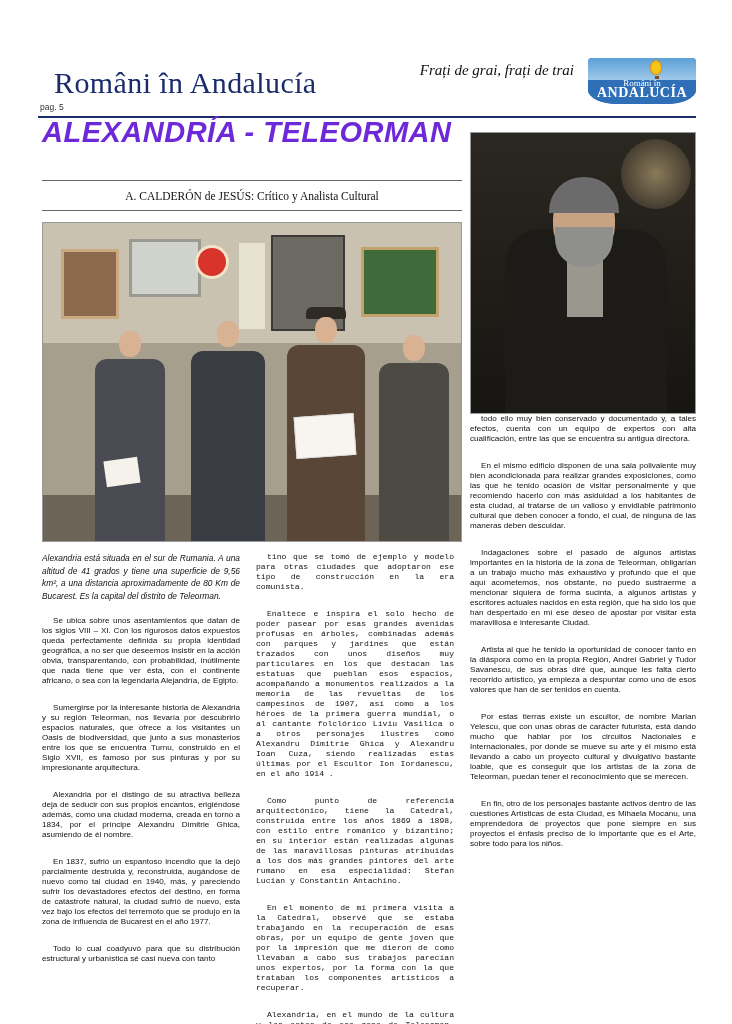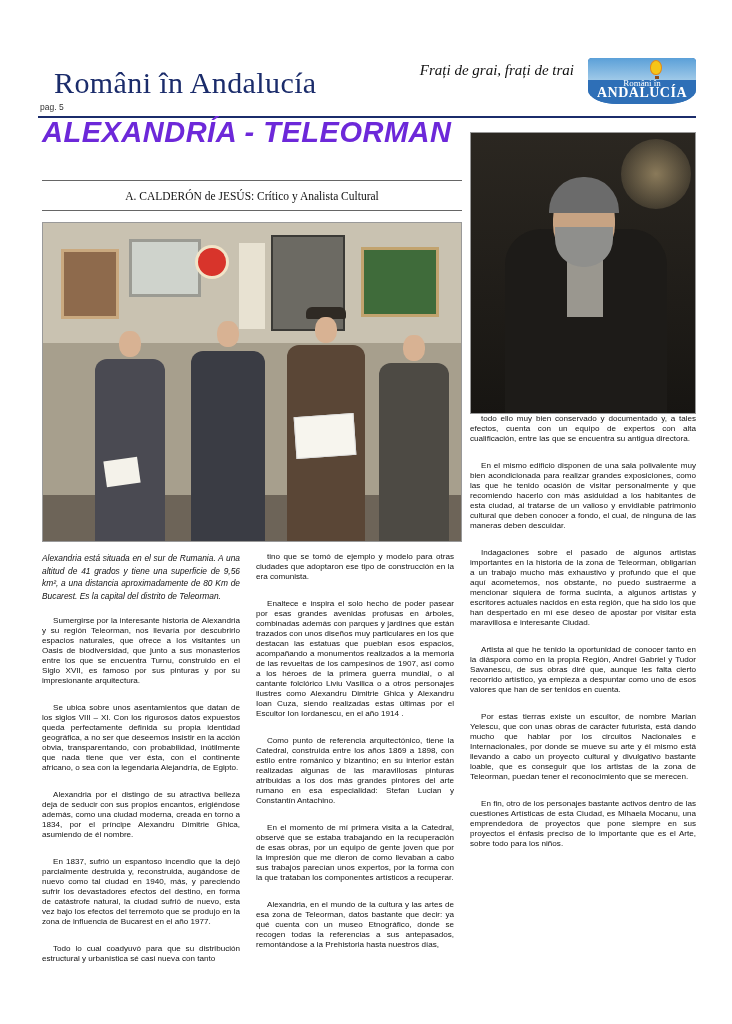--- a/index.html
+++ b/index.html
@@ -216,21 +216,21 @@
     position: absolute;
     font-family: "Liberation Sans", sans-serif;
     font-size: 8.1px;
     line-height: 10px;
     text-align: justify;
     color: #111;
   }
   .col p { margin: 0 0 0 0; text-indent: 11px; }
   .col p + p { margin-top: 17px; }
   .col1 { left: 42px; top: 616px; width: 198px; height: 360px; }
-  .col2 { left: 256px; top: 552px; width: 198px; height: 424px; }
+  .col2 { left: 256px; top: 552px; width: 198px; height: 424px; font-family: Liberation Mono, monospace; }
   .col3 { left: 470px; top: 414px; width: 226px; height: 562px; }
 </style>
 </head>
 <body>
 
 <div class="page">
 
   <div class="masthead">
     <div class="logo-text">
       <span>Români</span>
@@ -293,22 +293,22 @@
     <div class="ph-el rp-body"></div>
     <div class="ph-el rp-shirt"></div>
     <div class="ph-el rp-head"></div>
     <div class="ph-el rp-hair"></div>
     <div class="ph-el rp-beard"></div>
   </div>
 
   <div class="caption">Alexandria está situada en el sur de Rumania. A una altitud de 41 grados y tiene una superficie de 9,56 km², a una distancia aproximadamente de 80 Km de Bucarest. Es la capital del distrito de Teleorman.</div>
 
   <div class="col col1">
+    <p>Se ubica sobre unos asentamientos que datan de los siglos VIII – XI. Con los rigurosos datos expuestos queda perfectamente definida su propia identidad geográfica, a no ser que deseemos insistir en la acción obvia, transparentando, con probabilidad, inútilmente que nada tiene que ver ésta, con el continente africano, o sea con la legendaria Alejandría, de Egipto.</p>
     <p>Sumergirse por la interesante historia de Alexandria y su región Teleorman, nos llevaría por descubrirlo espacios naturales, que ofrece a los visitantes un Oasis de biodiversidad, que junto a sus monasterios entre los que se encuentra Turnu, construido en el Siglo XVII, es famoso por sus pinturas y por su impresionante arquitectura.</p>
-    <p>Se ubica sobre unos asentamientos que datan de los siglos VIII – XI. Con los rigurosos datos expuestos queda perfectamente definida su propia identidad geográfica, a no ser que deseemos insistir en la acción obvia, transparentando, con probabilidad, inútilmente que nada tiene que ver ésta, con el continente africano, o sea con la legendaria Alejandría, de Egipto.</p>
     <p>Alexandria por el distingo de su atractiva belleza deja de seducir con sus propios encantos, erigiéndose además, como una ciudad moderna, creada en torno a 1834, por el príncipe Alexandru Dimitrie Ghica, asumiendo de él nombre.</p>
     <p>En 1837, sufrió un espantoso incendio que la dejó parcialmente destruida y, reconstruida, augándose de nuevo como tal ciudad en 1940, más, y pareciendo sufrir los devastadores efectos del destino, en forma de catástrofe natural, la ciudad sufrió de nuevo, esta vez bajo los efectos del terremoto que se produjo en la zona de influencia de Bucarest en el año 1977.</p>
     <p>Todo lo cual coadyuvó para que su distribución estructural y urbanística sé casi nueva con tanto</p>
   </div>
 
   <div class="col col2">
     <p>tino que se tomó de ejemplo y modelo para otras ciudades que adoptaron ese tipo de construcción en la era comunista.</p>
     <p>Enaltece e inspira el solo hecho de poder pasear por esas grandes avenidas profusas en árboles, combinadas además con parques y jardines que están trazados con unos diseños muy particulares en los que destacan las estatuas que pueblan esos espacios, acompañando a monumentos realizados a la memoria de las revueltas de los campesinos de 1907, así como a los héroes de la primera guerra mundial, o al cantante folclórico Liviu Vasilica o a otros personajes ilustres como  Alexandru Dimitrie Ghica y Alexandru Ioan Cuza, siendo realizadas estas últimas por el Escultor Ion Iordanescu, en el año 1914 .</p>
     <p>Como punto de referencia arquitectónico, tiene la Catedral, construida entre los años 1869 a 1898, con estilo entre románico y bizantino; en su interior están realizadas algunas de las maravillosas pinturas atribuidas a los dos más grandes pintores del arte rumano en esa especialidad:  Stefan Lucian y Constantín Antachino.</p>
     <p>En el momento de mí primera visita a la Catedral, observé que se estaba trabajando en la recuperación de esas obras, por un equipo de gente joven que por la impresión que me dieron de como llevaban a cabo sus trabajos parecían unos expertos, por la forma con la que trataban los componentes artísticos a recuperar.</p>

